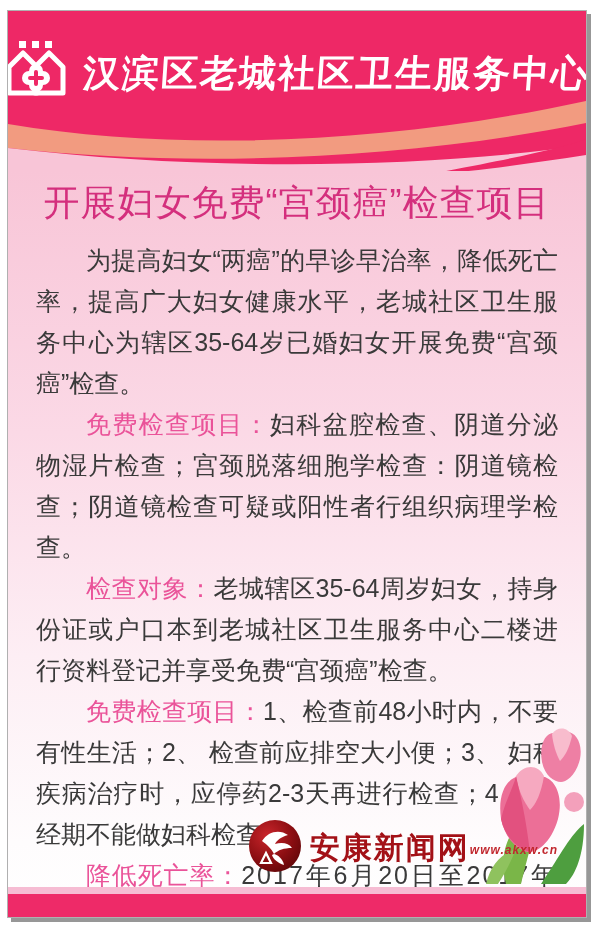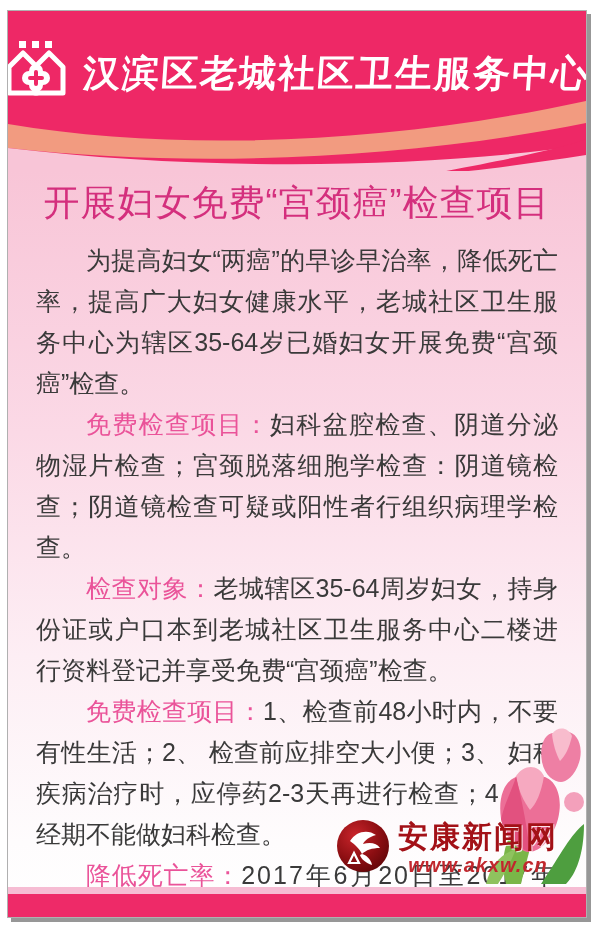--- a/index.html
+++ b/index.html
@@ -46,29 +46,29 @@
   .time-text{letter-spacing:2px;}
   
   .stripe-light{position:absolute;left:0;bottom:23px;width:100%;height:7px;background:#f6bcd3;}
   .stripe-deep{position:absolute;left:0;bottom:0;width:100%;height:23px;background:#ee2a68;}
   .tulips{position:absolute;right:0;bottom:28px;width:140px;height:165px;}
   .watermark{
     position:absolute;right:28px;bottom:40px;
     display:flex;align-items:center;gap:8px;
   }
   .wm-badge{width:54px;height:54px;flex:0 0 auto;}
-  .wm-text{display:flex;flex-direction:column;align-items:center;line-height:1;}
+  .wm-text{display:flex;align-items:center;line-height:1;}
   .wm-name{
     color:#a31117;font-size:30px;font-weight:bold;letter-spacing:2px;
     font-family:"Liberation Serif","DejaVu Serif",serif;
     text-shadow:1px 1px 0 rgba(255,255,255,.8);
     white-space:nowrap;
   }
   .wm-url{
-    color:#c1272d;font-size:20px;font-weight:bold;font-style:italic;margin-top:3px;
+    color:#c1272d;font-size:12px;font-weight:bold;font-style:italic;margin-top:3px;
     letter-spacing:1px;
   }
 </style>
 </head>
 <body>
 
 <div class="poster">
 
   <div class="header">
     <div class="header-row">

